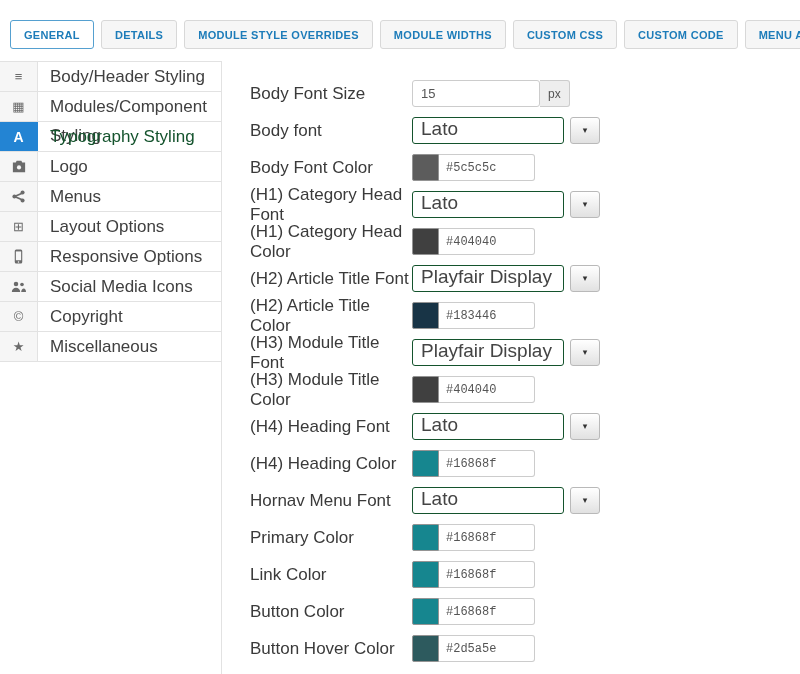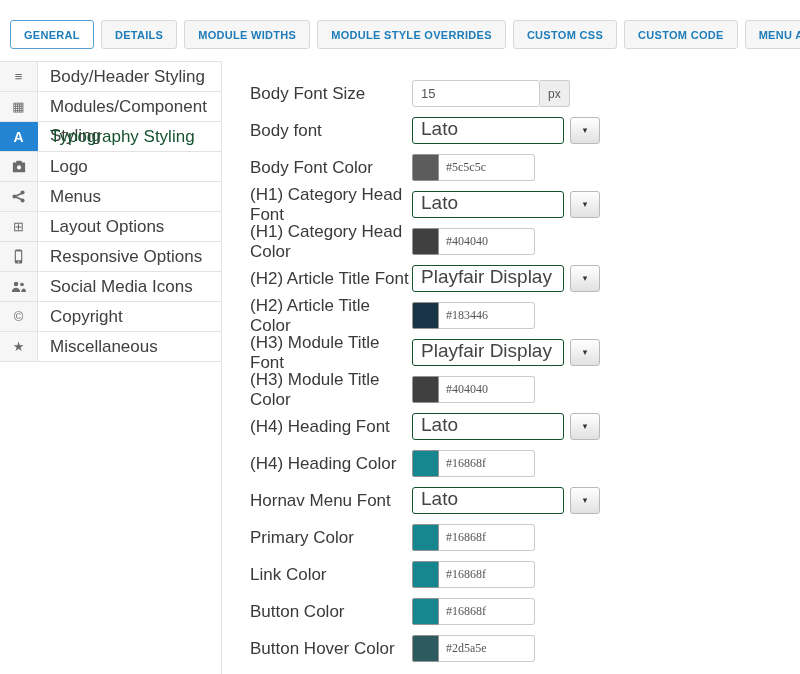--- a/index.html
+++ b/index.html
@@ -65,40 +65,40 @@
     cursor: pointer; display: flex; align-items: center; justify-content: center;
     font-size: 9px; color: #333; line-height: 1;
   }
   .swatch {
     width: 27px; height: 27px; flex: 0 0 27px;
     border: 1px solid #949494; border-radius: 2px 0 0 2px; cursor: pointer; padding: 0;
   }
   .hex-input {
     width: 96px; height: 27px; border: 1px solid #ccc; border-left: none;
     border-radius: 0 3px 3px 0;
-    font-family: Liberation Serif, serif; font-size: 12px; color: #555;
+    font-family: Liberation Mono, monospace; font-size: 12px; color: #555;
     padding: 0 7px; background: #fff; outline: none;
   }
 </style>
 </head>
 <body>
 
 <div class="page">
   <div class="tab-bar">
       <button class="tab active">
     <span class="tab-label">GENERAL</span>
   </button>
       <button class="tab">
     <span class="tab-label">DETAILS</span>
   </button>
       <button class="tab">
+    <span class="tab-label">MODULE STYLE OVERRIDES</span>
+  </button>
+      <button class="tab">
     <span class="tab-label">MODULE WIDTHS</span>
-  </button>
-      <button class="tab">
-    <span class="tab-label">MODULE STYLE OVERRIDES</span>
   </button>
       <button class="tab">
     <span class="tab-label">CUSTOM CSS</span>
   </button>
       <button class="tab">
     <span class="tab-label">CUSTOM CODE</span>
   </button>
       <button class="tab">
     <span class="tab-label">MENU ASSIGNMENT</span>
   </button>

